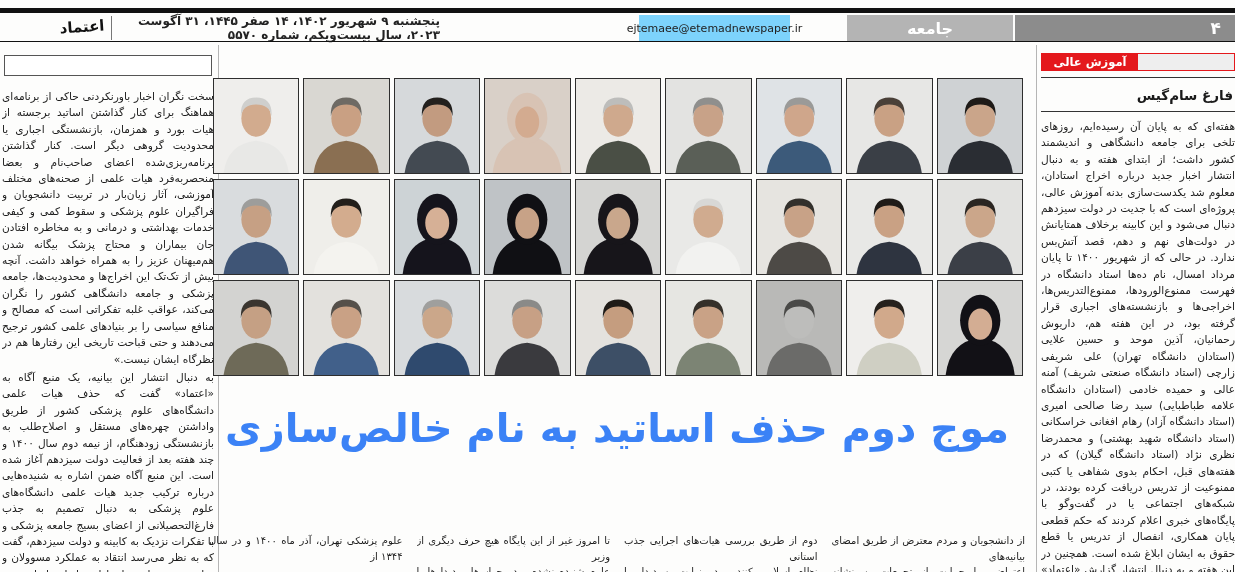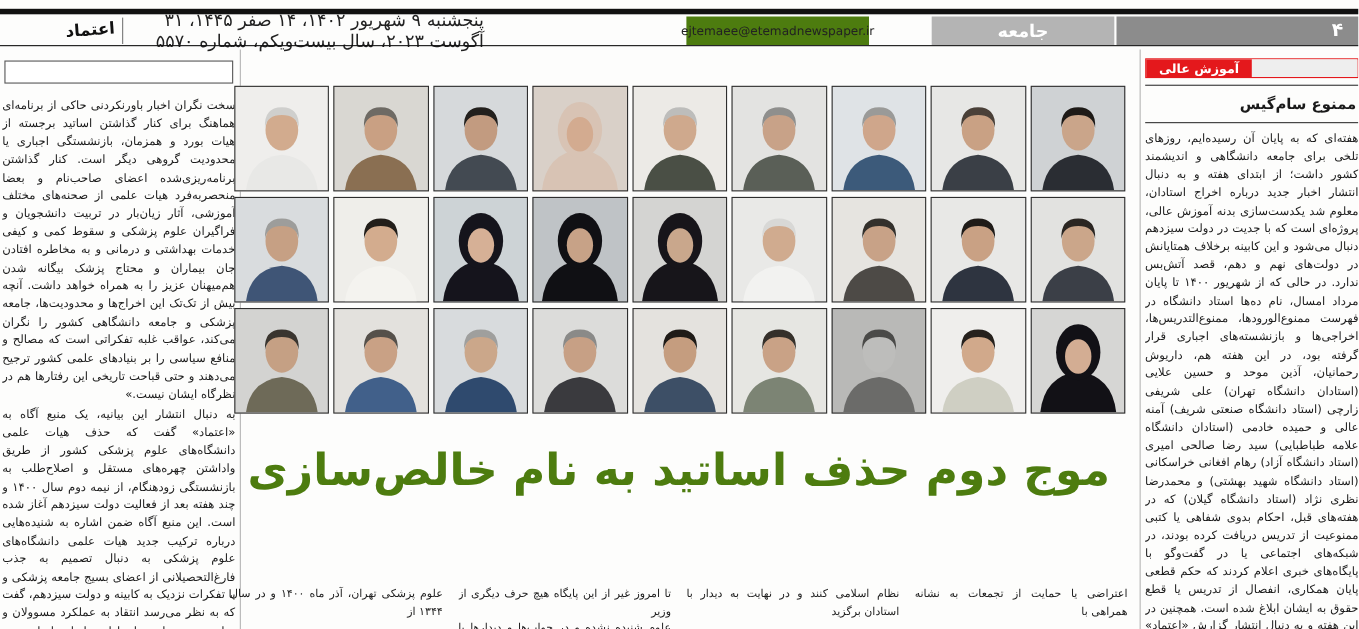--- a/index.html
+++ b/index.html
@@ -8,24 +8,24 @@
   .page { position:relative; width:1235px; height:572px; background:#fdfdfc; direction:rtl; }
 
   
   .top-black-bar { position:absolute; top:8px; left:0; width:1235px; height:5px; background:#111; }
   .header-rule   { position:absolute; top:41px; left:0; width:1235px; height:1px; background:#111; }
   .hdr-box { position:absolute; top:15px; height:26px; display:flex; align-items:center; }
   .hdr-page-num  { right:0; width:220px; background:#8c8c8c; color:#fff; font-size:17px; font-weight:bold;
                    justify-content:flex-start; padding-right:14px; }
   .hdr-section   { right:222px; width:166px; background:#b4b4b4; color:#fff; font-size:16px; font-weight:bold;
                    justify-content:center; }
-  .hdr-email     { right:445px; width:166px; background:#4d7c0f; color:#222; font-size:11px;
+  .hdr-email     { right:445px; width:151px; background:#7dd3fc; color:#222; font-size:11px;
                    justify-content:center; direction:ltr; }
   .hdr-date { position:absolute; top:15px; left:120px; width:320px; height:26px; display:flex;
-              align-items:center; font-size:16px; color:#222; }
+              align-items:center; font-size:12px; color:#222;font-weight:bold; }
   .hdr-logo-divider { position:absolute; top:16px; left:111px; width:1px; height:24px; background:#777; }
   .hdr-logo { position:absolute; top:12px; left:58px; width:48px; height:30px; display:flex;
               align-items:center; justify-content:center; font-size:15px; font-weight:bold;
               transform:rotate(-4deg); color:#111; }
 
   
   .vdiv { position:absolute; top:45px; width:1px; height:527px; background:#b5b5b5; }
   .vdiv-left  { left:218px; }
   .vdiv-right { right:198px; }
 
@@ -46,21 +46,21 @@
   
   .main { position:absolute; top:45px; right:204px; width:828px; height:527px; overflow:hidden; }
   .photo-grid { position:absolute; top:33px; right:8px; width:810px;
                 display:grid; grid-template-columns:repeat(9,1fr); grid-auto-rows:96px; gap:5px 4px; }
   .photo { border:1px solid #2e2e2e; overflow:hidden; }
   .photo svg { display:block; width:100%; height:100%; }
 
   .kicker { position:absolute; top:337px; right:4px; left:4px; font-size:16px; font-weight:bold;
             text-align:right; color:#111; }
   .headline { position:absolute; top:360px; right:0; left:0; font-size:40px; font-weight:bold;
-              text-align:center; color:#4d7c0f; letter-spacing:-1px; }
+              text-align:center; color:#3b82f6; letter-spacing:-1px; }
   .bullets { position:absolute; top:425px; right:0; left:0; text-align:center; }
   .bullet-line { font-size:15px; font-weight:bold; line-height:27px; color:#111; }
   .red-square { display:inline-block; width:9px; height:9px; background:#e4181c; margin-left:6px;
                 vertical-align:middle; }
 
   .bottom-columns { position:absolute; top:488px; right:6px; left:6px; height:60px;
                     display:flex; gap:14px; direction:rtl; }
   .bcol { flex:1; font-size:10px; line-height:15.5px; text-align:justify; color:#1c1c1c; overflow:hidden; }
 </style>
 </head>
@@ -79,21 +79,21 @@
 
   <div class="vdiv vdiv-left"></div>
   <div class="vdiv vdiv-right"></div>
 
   <div class="col-right">
     <div class="tag-bar">
       <div class="tag-rest"></div>
       <div class="tag-red">آموزش عالی</div>
     </div>
     <div class="hrule"></div>
-    <div class="byline">ممنوع سام‌گیس</div>
+    <div class="byline">فارغ سام‌گیس</div>
     <div class="hrule"></div>
     <div class="body-text">هفته‌ای که به پایان آن رسیده‌ایم، روزهای تلخی برای جامعه دانشگاهی و اندیشمند کشور داشت؛ از ابتدای هفته و به دنبال انتشار اخبار جدید درباره اخراج استادان، معلوم شد یکدست‌سازی بدنه آموزش عالی، پروژه‌ای است که با جدیت در دولت سیزدهم دنبال می‌شود و این کابینه برخلاف همتایانش در دولت‌های نهم و دهم، قصد آتش‌بس ندارد. در حالی که از شهریور ۱۴۰۰ تا پایان مرداد امسال، نام ده‌ها استاد دانشگاه در فهرست ممنوع‌الورودها، ممنوع‌التدریس‌ها، اخراجی‌ها و بازنشسته‌های اجباری قرار گرفته بود، در این هفته هم، داریوش رحمانیان، آذین موحد و حسین علایی (استادان دانشگاه تهران) علی شریفی زارچی (استاد دانشگاه صنعتی شریف) آمنه عالی و حمیده خادمی (استادان دانشگاه علامه طباطبایی) سید رضا صالحی امیری (استاد دانشگاه آزاد) رهام افغانی خراسکانی (استاد دانشگاه شهید بهشتی) و محمدرضا نظری نژاد (استاد دانشگاه گیلان) که در هفته‌های قبل، احکام بدوی شفاهی یا کتبی ممنوعیت از تدریس دریافت کرده بودند، در شبکه‌های اجتماعی یا در گفت‌وگو با پایگاه‌های خبری اعلام کردند که حکم قطعی پایان همکاری، انفصال از تدریس یا قطع حقوق به ایشان ابلاغ شده است. همچنین در این هفته و به دنبال انتشار گزارش «اعتماد» از ۱۵۷ استاد اخراجی، تعلیقی و بازنشسته اجباری در دولت‌های نهم و دهم و دوازدهم و سیزدهم، نام چند تن دیگر از استادان اخراجی یا بازنشسته اجباری در دولت‌های نهم، دهم و دوازدهم به خبرنگار اعتماد رسید؛ محمد جواد حق‌شناس؛ استاد و عضو هیات علمی دانشکده علوم سیاسی دانشگاه آزاد که اواخر سال ۱۳۹۶ از تدریس در دانشگاه</div>
   </div>
 
   <div class="col-left">
     <div class="left-empty-box"></div>
     <div class="body-text" id="left-paras">
         <p>سخت نگران اخبار باورنکردنی حاکی از برنامه‌ای هماهنگ برای کنار گذاشتن اساتید برجسته از هیات بورد و همزمان، بازنشستگی اجباری یا محدودیت گروهی دیگر است. کنار گذاشتن برنامه‌ریزی‌شده اعضای صاحب‌نام و بعضا منحصربه‌فرد هیات علمی از صحنه‌های مختلف آموزشی، آثار زیان‌بار در تربیت دانشجویان و فراگیران علوم پزشکی و سقوط کمی و کیفی خدمات بهداشتی و درمانی و به مخاطره افتادن جان بیماران و محتاج پزشک بیگانه شدن هم‌میهنان عزیز را به همراه خواهد داشت. آنچه بیش از تک‌تک این اخراج‌ها و محدودیت‌ها، جامعه پزشکی و جامعه دانشگاهی کشور را نگران می‌کند، عواقب غلبه تفکراتی است که مصالح و منافع سیاسی را بر بنیادهای علمی کشور ترجیح می‌دهند و حتی قباحت تاریخی این رفتارها هم در نظرگاه ایشان نیست.»</p>
         <p>به دنبال انتشار این بیانیه، یک منبع آگاه به «اعتماد» گفت که حذف هیات علمی دانشگاه‌های علوم پزشکی کشور از طریق واداشتن چهره‌های مستقل و اصلاح‌طلب به بازنشستگی زودهنگام، از نیمه دوم سال ۱۴۰۰ و چند هفته بعد از فعالیت دولت سیزدهم آغاز شده است. این منبع آگاه ضمن اشاره به شنیده‌هایی درباره ترکیب جدید هیات علمی دانشگاه‌های علوم پزشکی به دنبال تصمیم به جذب فارغ‌التحصیلانی از اعضای بسیج جامعه پزشکی و با تفکرات نزدیک به کابینه و دولت سیزدهم، گفت که به نظر می‌رسد انتقاد به عملکرد مسوولان و دولت و همراهی استادان با اعتراضات، در خانه‌تکانی هیات علمی دانشگاه‌های علوم پزشکی تاثیرات مهمی داشته است.</p>
       </div>
@@ -287,23 +287,25 @@
           <svg viewBox="0 0 88 96" preserveAspectRatio="none">
       <path d="M10 96 Q14 66 44 63 Q74 66 78 96 Z" fill="#6e6a58"></path>
       <ellipse cx="44" cy="40" rx="15.5" ry="19" fill="#c5a084"></ellipse>
       <path d="M28 38 Q27 19 44 19 Q61 19 60 38 Q58 26 44 26 Q30 26 28 38 Z" fill="#3a352f"></path>
     </svg>
         </div>
       </div>
     <div class="headline">موج دوم حذف اساتید به نام خالص‌سازی</div>
     <div class="bottom-columns" id="bottom-columns">
         <div class="bcol">
+          <div>از دانشجویان و مردم معترض از طریق امضای بیانیه‌های</div>
           <div>اعتراضی یا حمایت از تجمعات به نشانه همراهی با</div>
         </div>
         <div class="bcol">
+          <div>دوم از طریق بررسی هیات‌های اجرایی جذب استانی</div>
           <div>نظام اسلامی کنند و در نهایت به دیدار با استادان برگزید</div>
         </div>
         <div class="bcol">
           <div>تا امروز غیر از این پایگاه هیچ حرف دیگری از وزیر</div>
           <div>علوم شنیده نشده و در جواب‌ها و دیدارها با استادان نقد</div>
         </div>
         <div class="bcol">
           <div>علوم پزشکی تهران، آذر ماه ۱۴۰۰ و در سال ۱۳۴۴ از</div>
         </div>
       </div>

